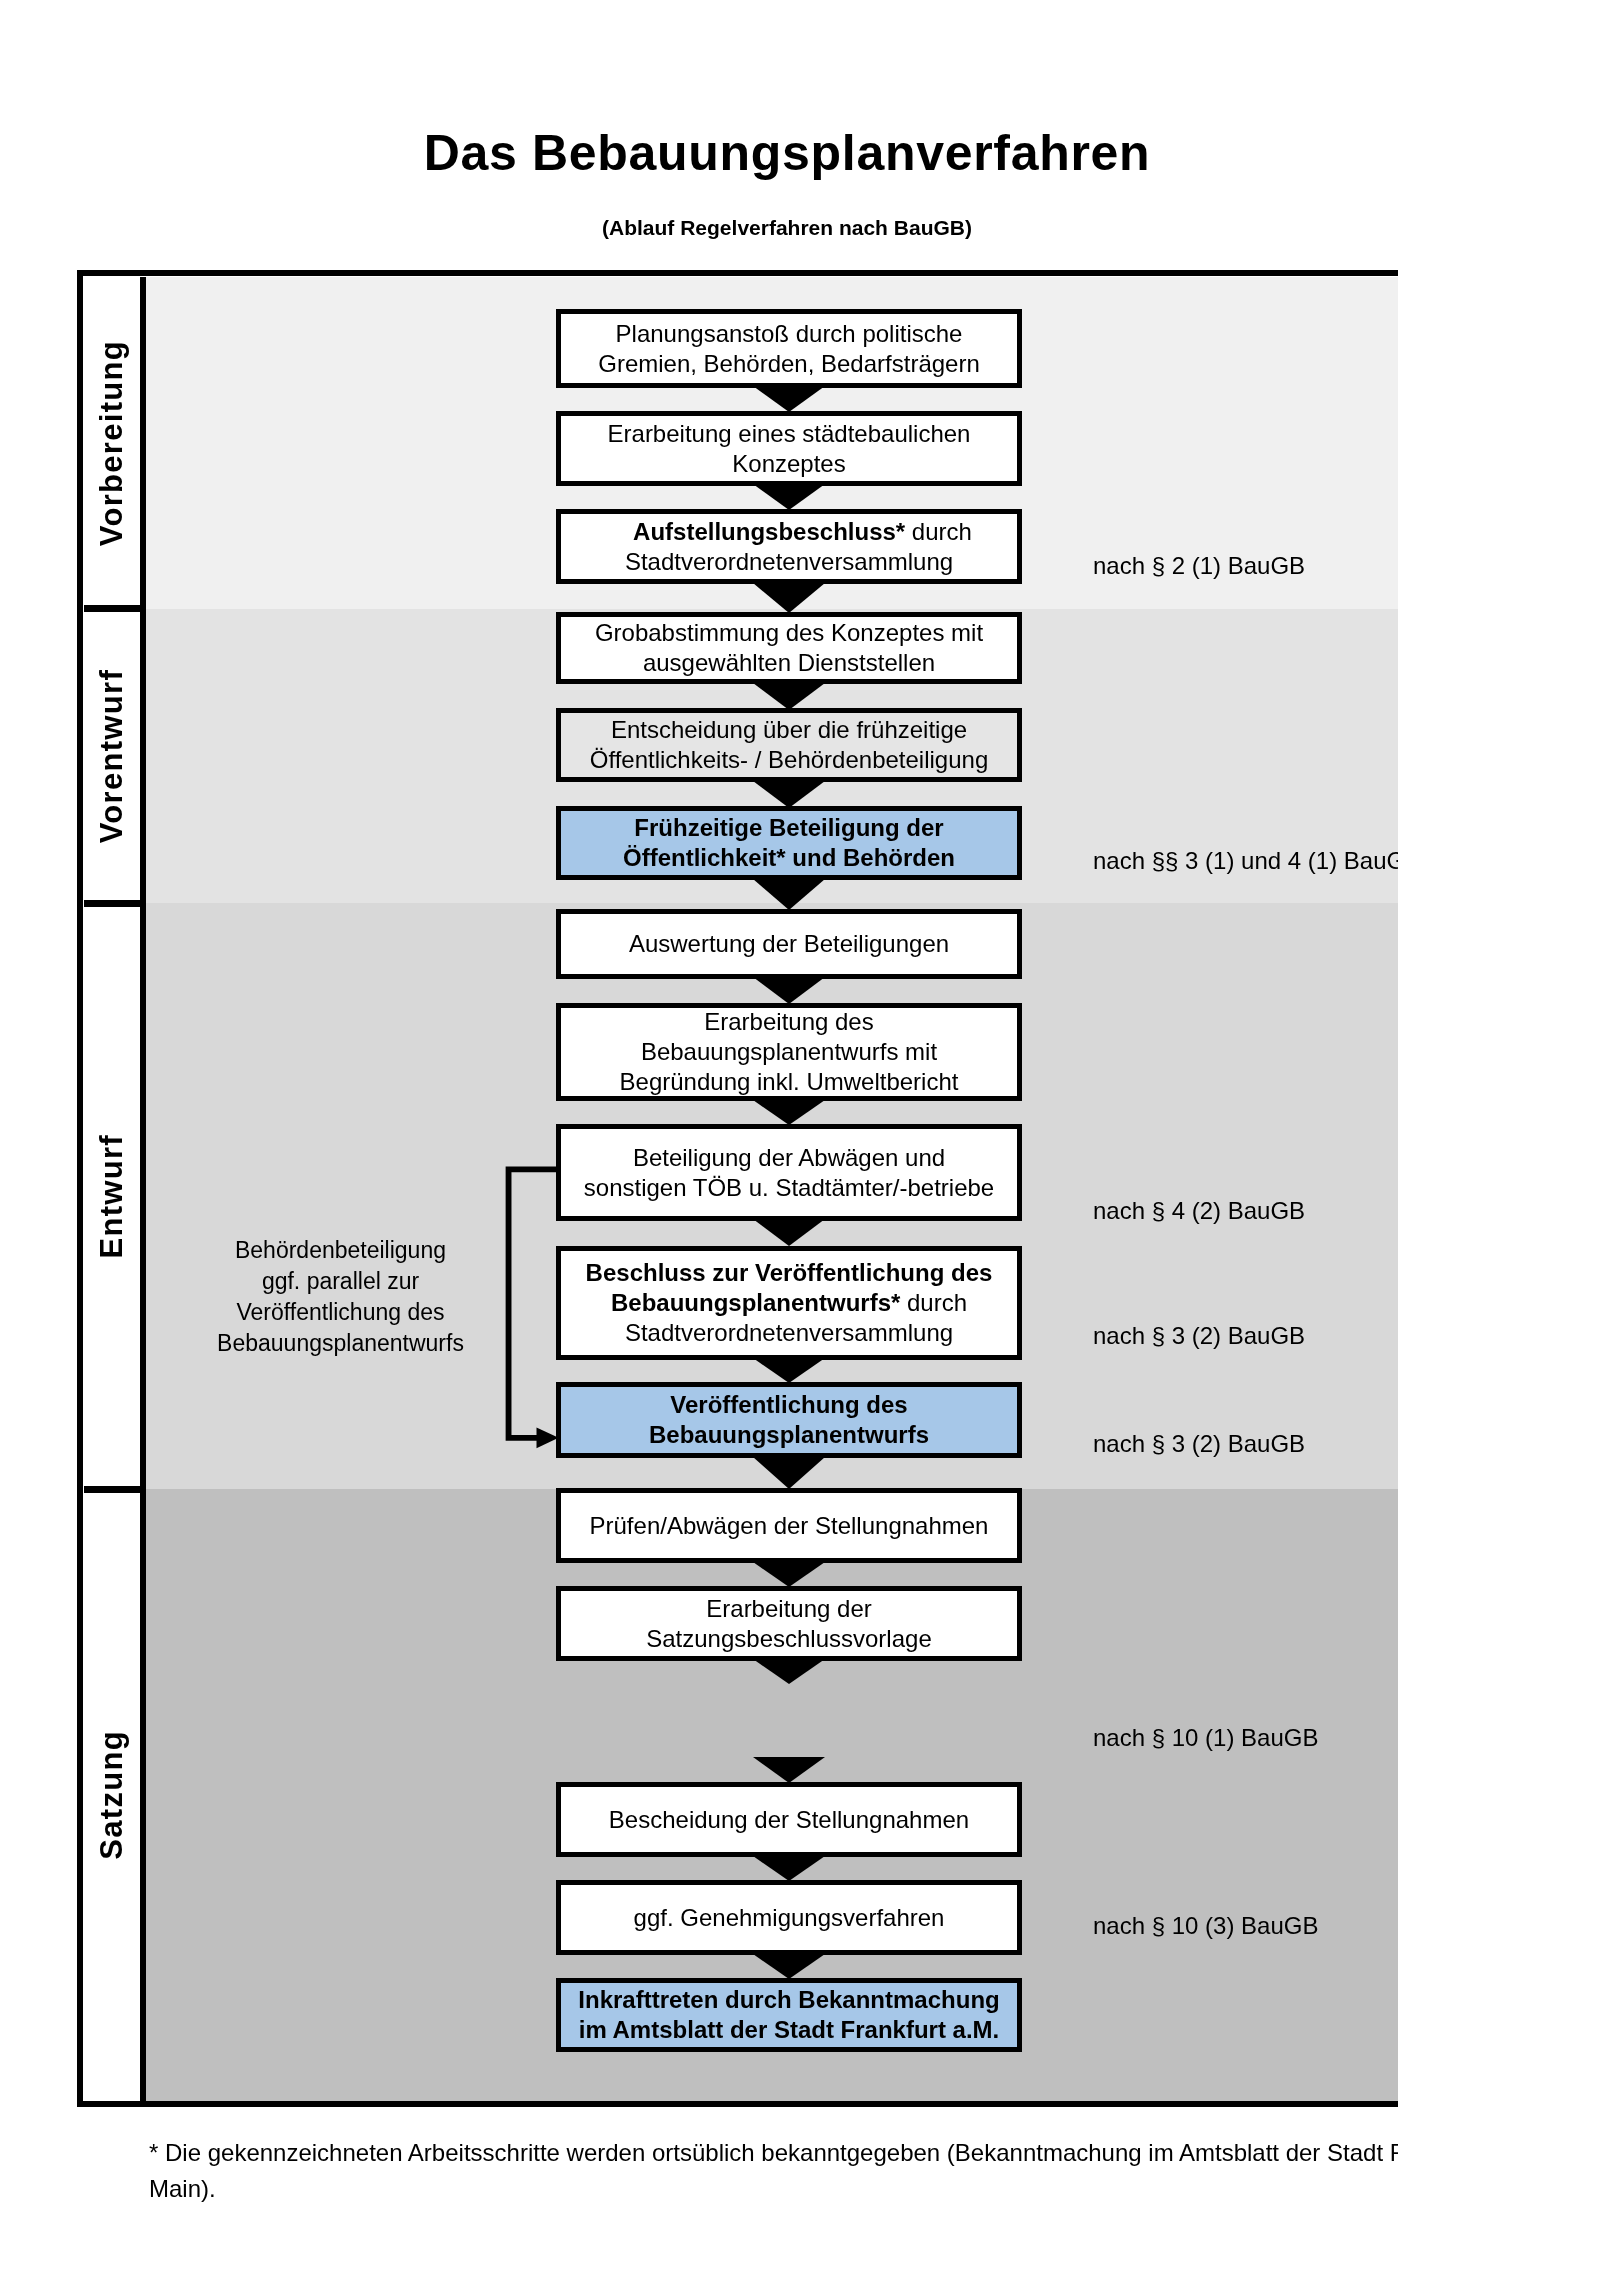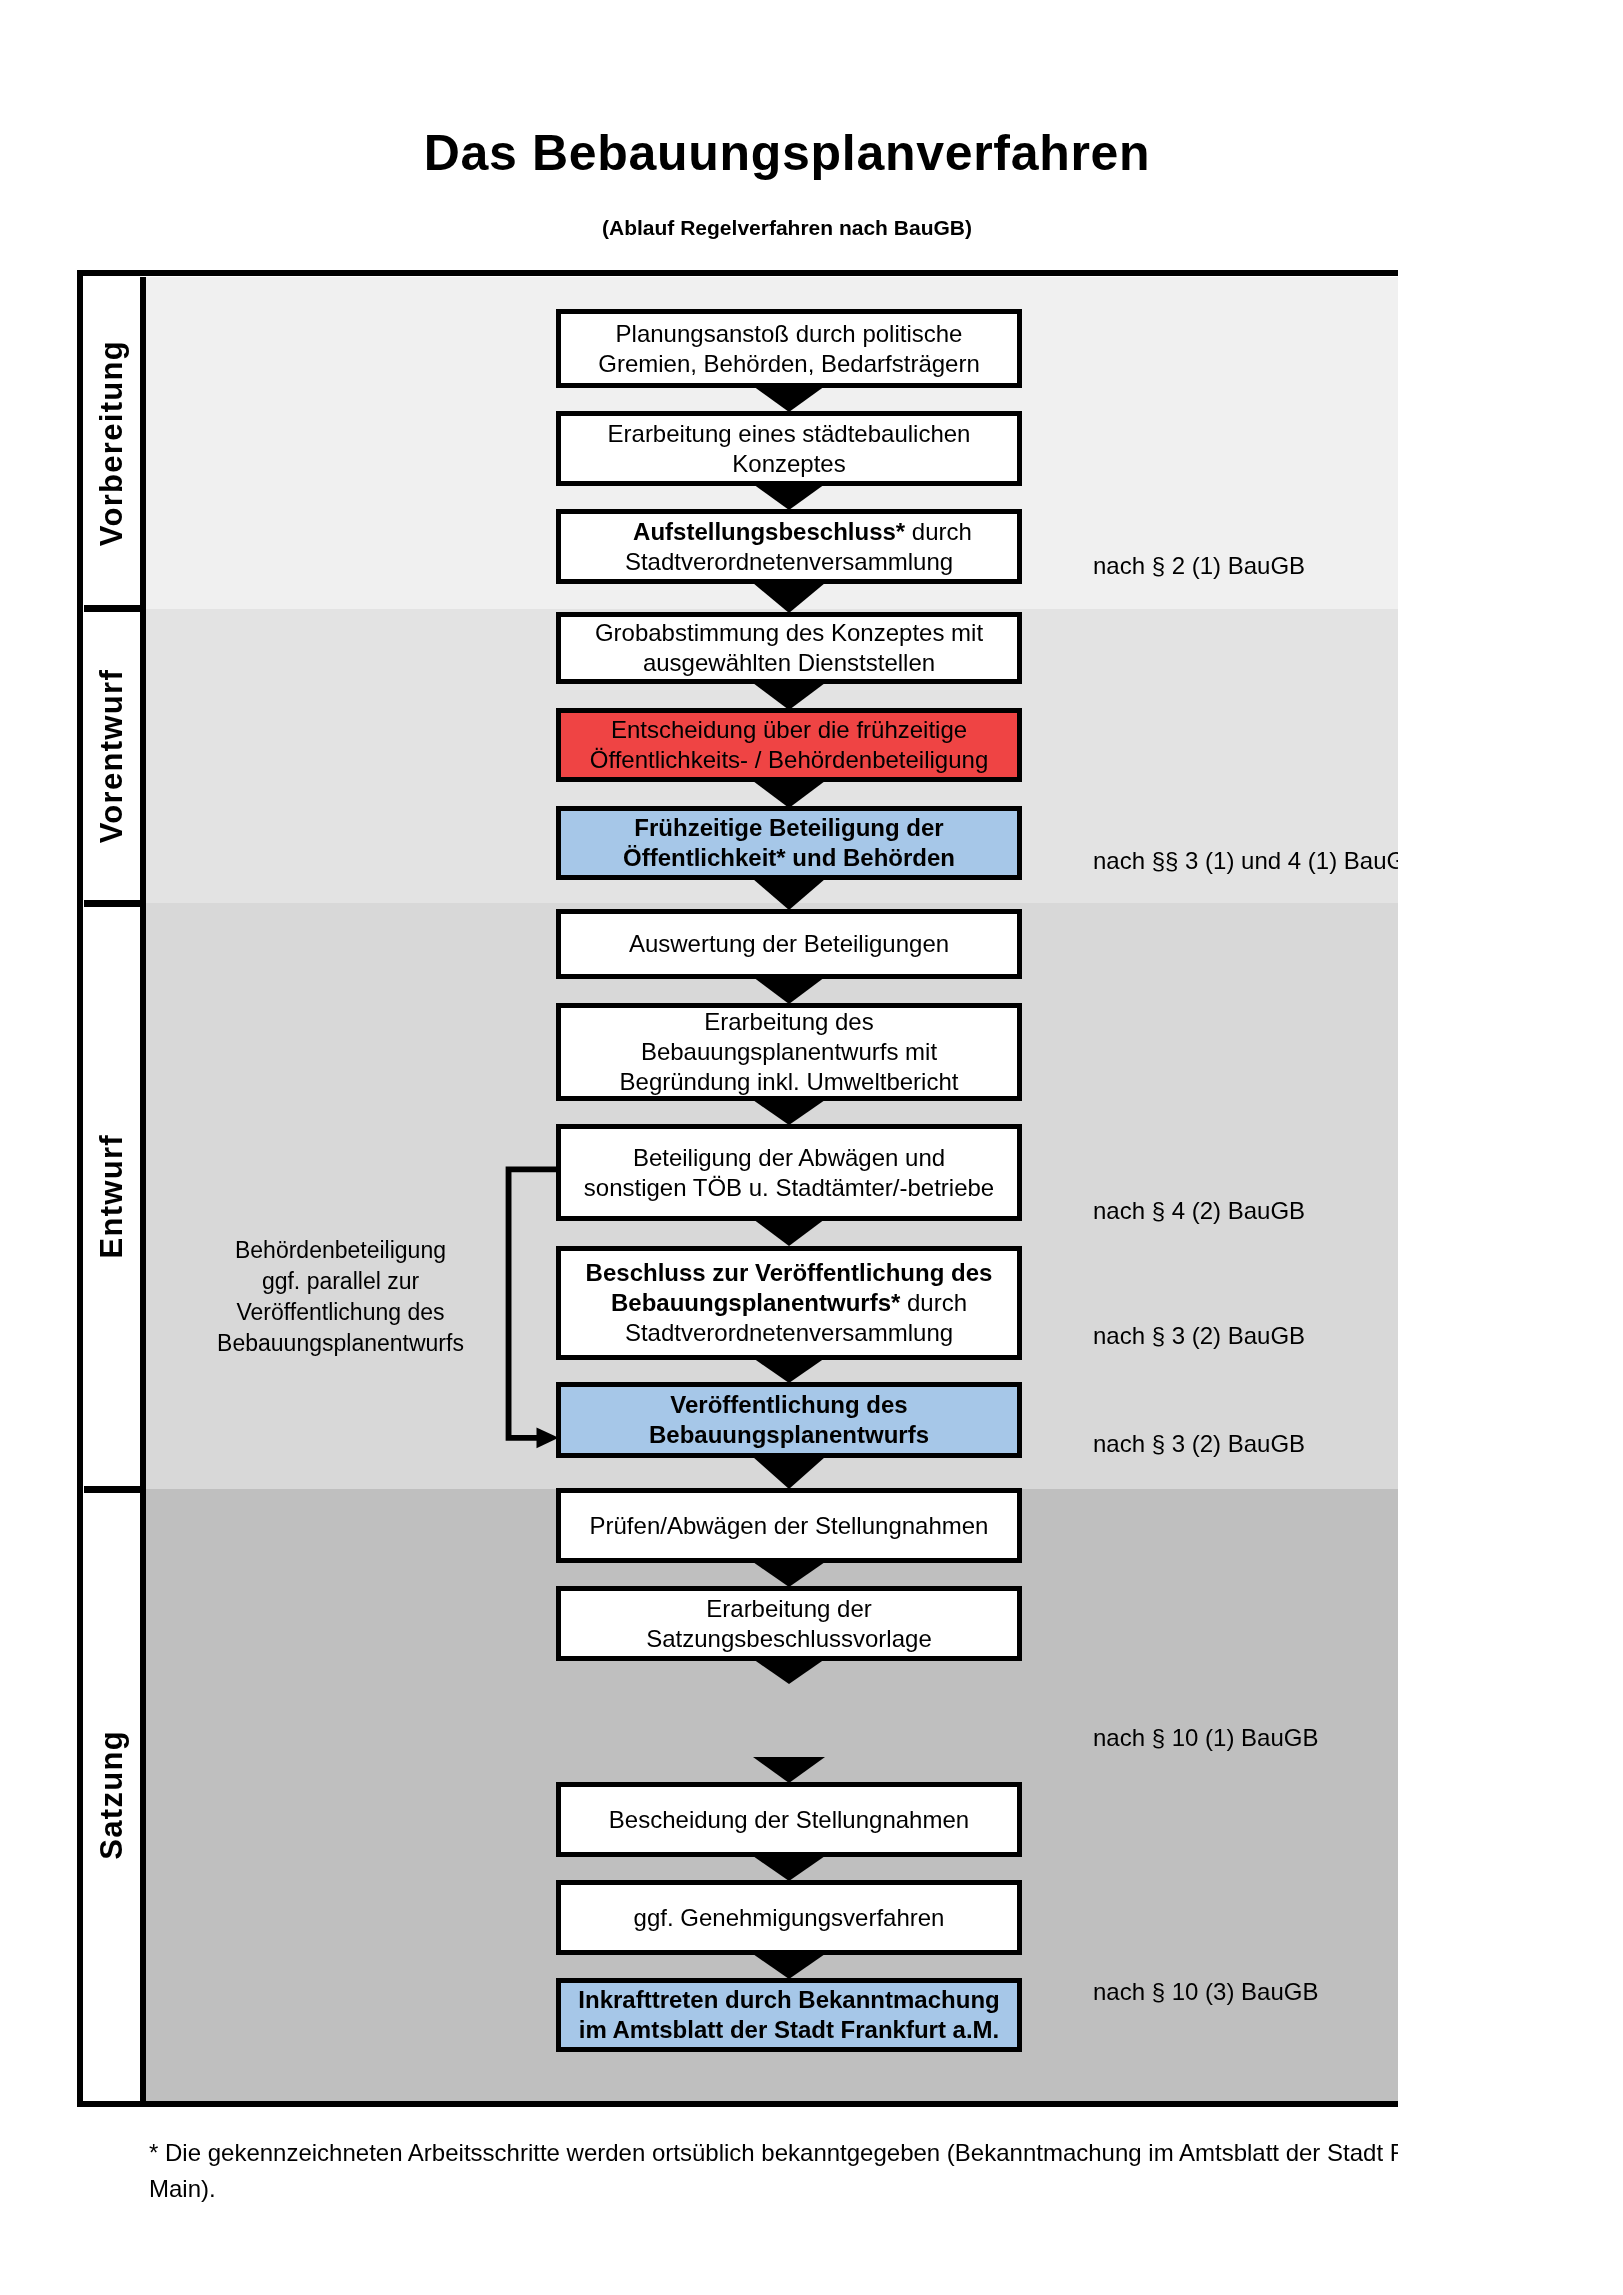--- a/index.html
+++ b/index.html
@@ -88,21 +88,21 @@
       <div class="box" style="top: 509px; height: 75px; background: rgb(255, 255, 255);">
         <div><span style="font-weight: bold; margin-left: 27px;">Aufstellungsbeschluss*</span><span> durch</span></div>
         <div><span>Stadtverordnetenversammlung</span></div>
       </div>
       <div class="arrow" style="top: 583px; left: 753px; border-top: 30px solid rgb(0, 0, 0);"></div>
       <div class="box" style="top: 612px; height: 72px; background: rgb(255, 255, 255);">
         <div><span>Grobabstimmung des Konzeptes mit</span></div>
         <div><span>ausgewählten Dienststellen</span></div>
       </div>
       <div class="arrow" style="top: 683px; left: 753px; border-top: 27px solid rgb(0, 0, 0);"></div>
-      <div class="box" style="top: 708px; height: 74px; background: #ef4444;">
+      <div class="box" style="top: 708px; height: 74px; background: #e5e5e5;">
         <div><span>Entscheidung über die frühzeitige</span></div>
         <div><span>Öffentlichkeits- / Behördenbeteiligung</span></div>
       </div>
       <div class="arrow" style="top: 781px; left: 753px; border-top: 27px solid rgb(0, 0, 0);"></div>
       <div class="box hl" style="top: 806px; height: 74px; background: rgb(166, 199, 232);">
         <div><span style="font-weight: bold;">Frühzeitige Beteiligung der</span></div>
         <div><span style="font-weight: bold;">Öffentlichkeit* und Behörden</span></div>
       </div>
       <div class="arrow" style="top: 879px; left: 753px; border-top: 31px solid rgb(0, 0, 0);"></div>
       <div class="box" style="top: 909px; height: 70px; background: rgb(255, 255, 255);">
@@ -152,18 +152,18 @@
       <div class="box hl" style="top: 1978px; height: 74px; background: rgb(166, 199, 232);">
         <div><span style="font-weight: bold;">Inkrafttreten</span><span> durch Bekanntmachung</span></div>
         <div><span>im Amtsblatt der Stadt Frankfurt a.M.</span></div>
       </div>
       <div class="annotation" style="top: 550px;">nach § 2 (1) BauGB</div>
       <div class="annotation" style="top: 845px;">nach §§ 3 (1) und 4 (1) BauGB</div>
       <div class="annotation" style="top: 1195px;">nach § 4 (2) BauGB</div>
       <div class="annotation" style="top: 1320px;">nach § 3 (2) BauGB</div>
       <div class="annotation" style="top: 1428px;">nach § 3 (2) BauGB</div>
       <div class="annotation" style="top: 1722px;">nach § 10 (1) BauGB</div>
-      <div class="annotation" style="top: 1976px;">nach § 10 (3) BauGB</div>
+      <div class="annotation" style="top: 1910px;">nach § 10 (3) BauGB</div>
     </div>
 
   <div class="footnote">* Die gekennzeichneten Arbeitsschritte werden ortsüblich bekanntgegeben (Bekanntmachung im Amtsblatt  der Stadt Frankfurt am Main).</div>
 </div>
 
 
 </body></html>

